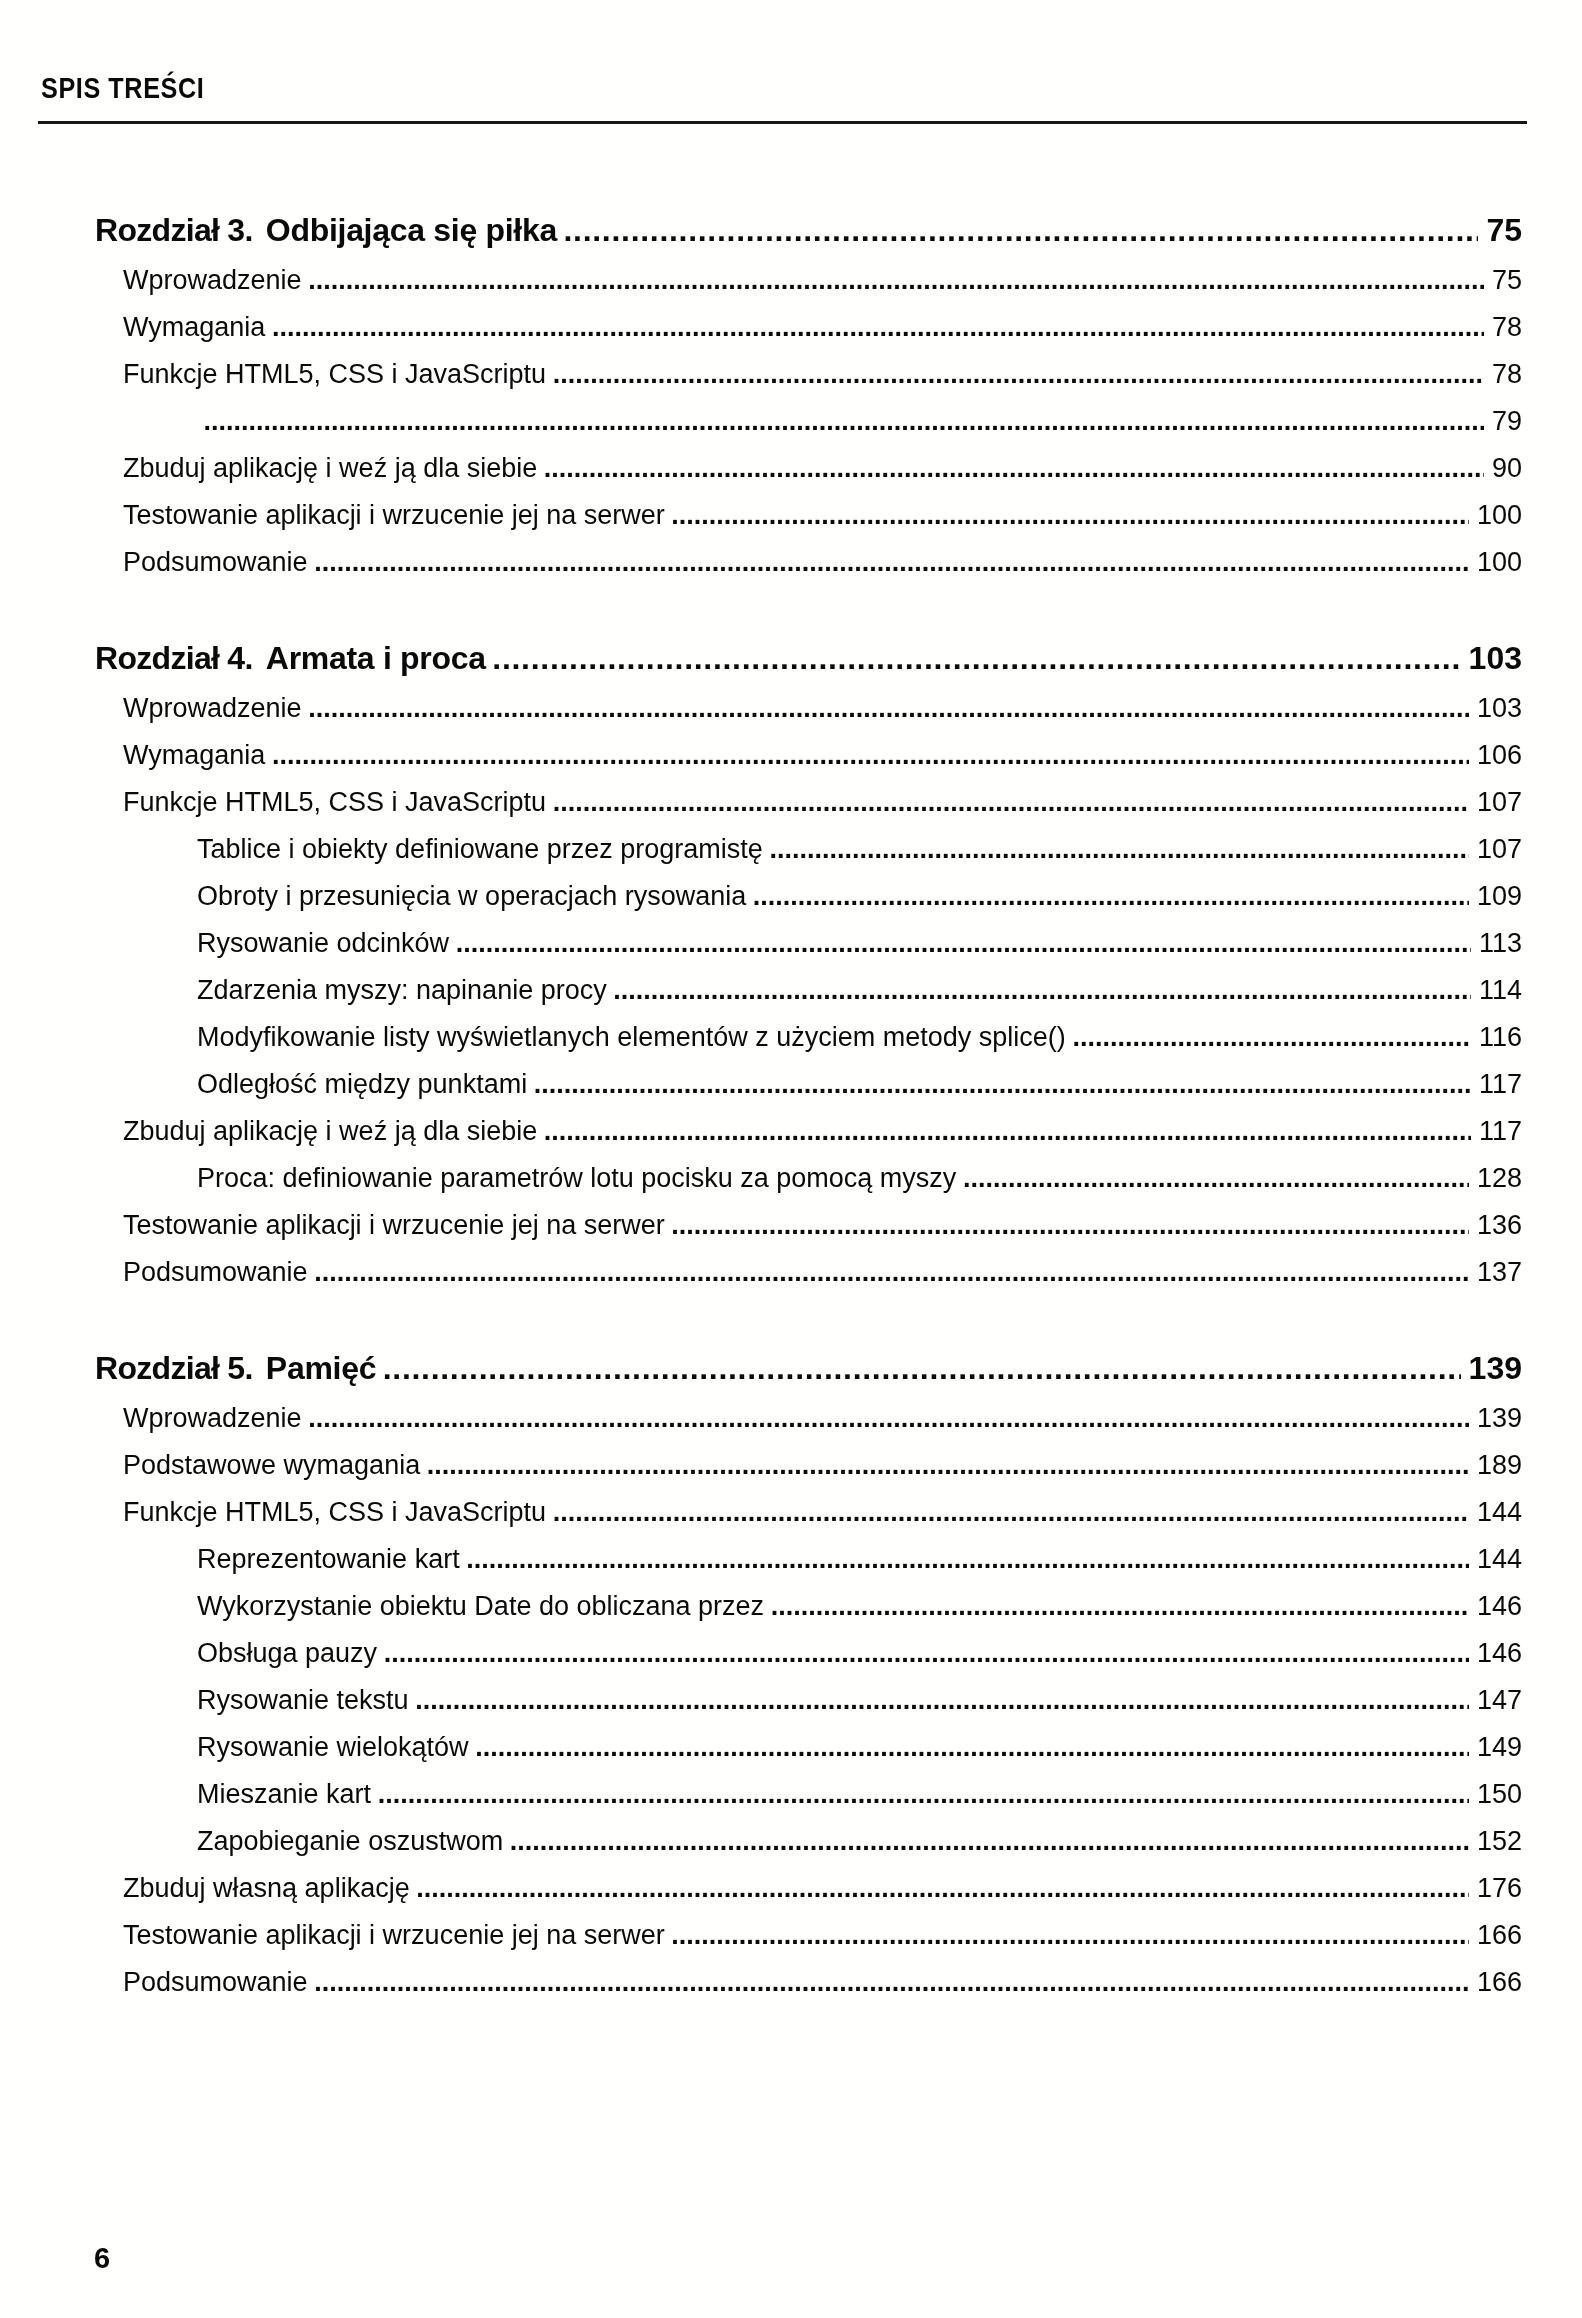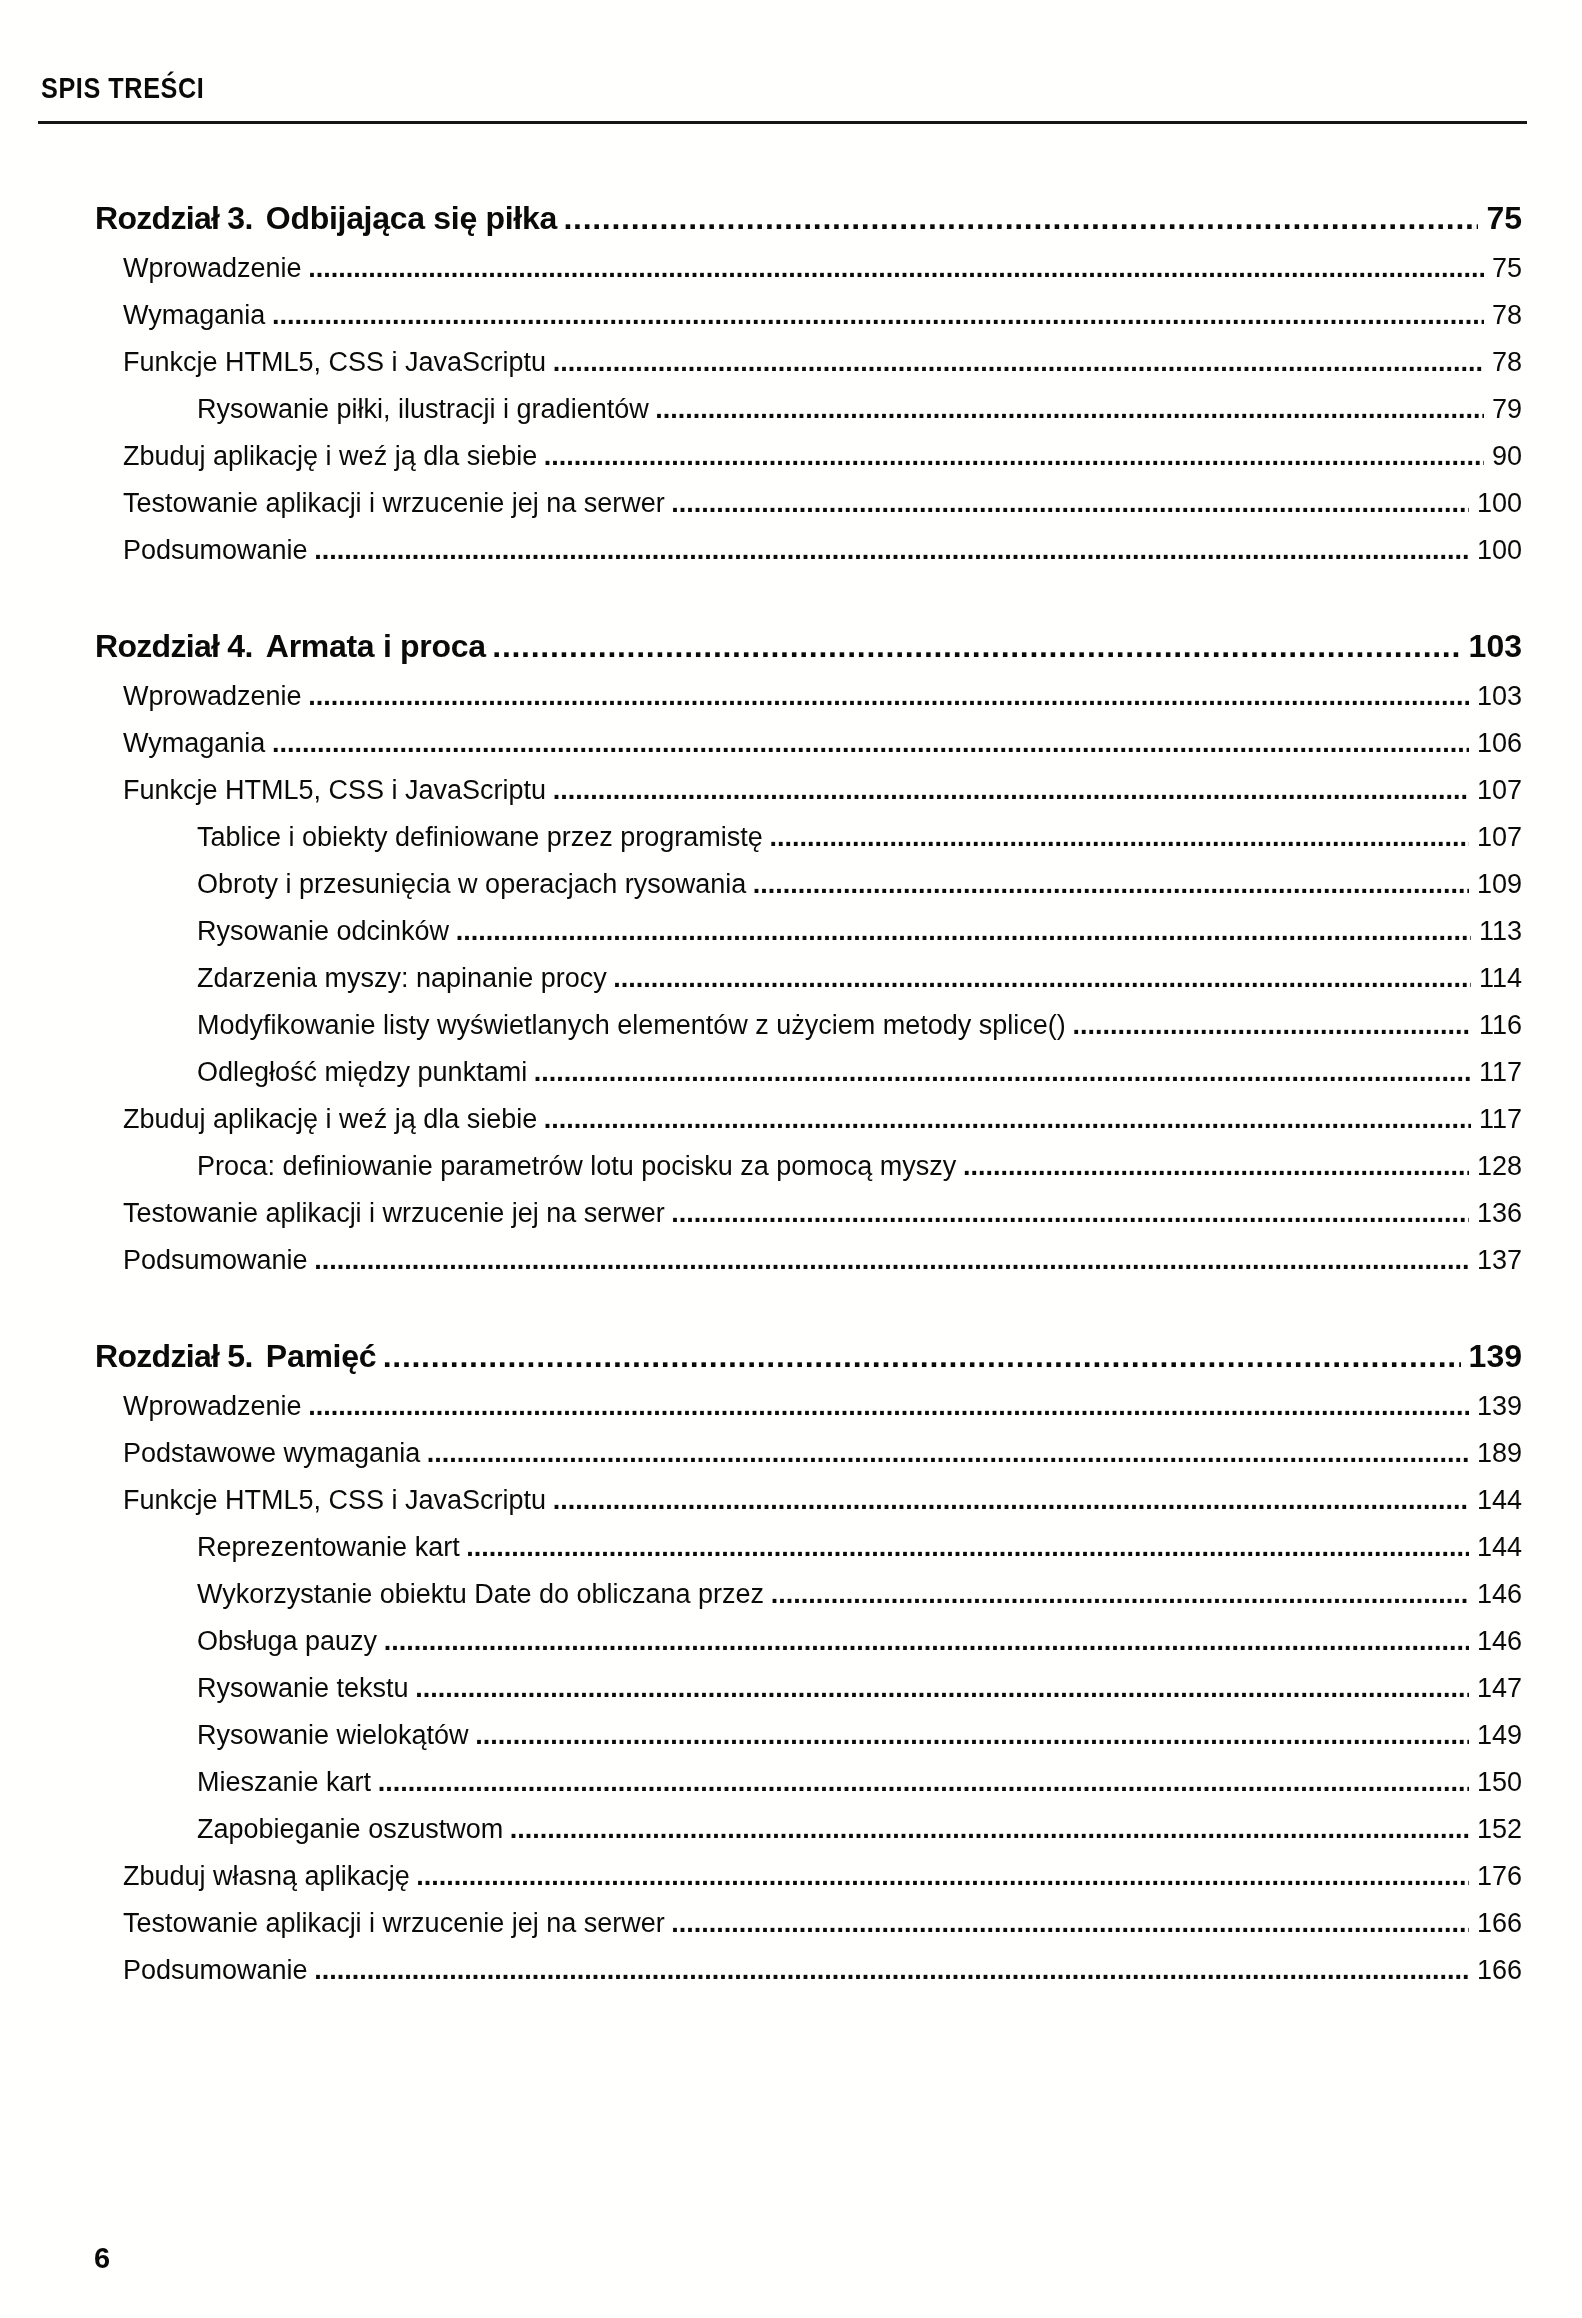--- a/index.html
+++ b/index.html
@@ -35,21 +35,21 @@
     top: 121px;
     width: 1489px;
     height: 3.3px;
     background: #161616;
   }
 
   
   .toc {
     position: absolute;
     left: 95px;
-    top: 192px;
+    top: 204px;
     width: 1427px;
   }
   .row {
     display: flex;
     align-items: baseline;
     white-space: nowrap;
   }
   .chapter-row {
     line-height: 53px;
     font-size: 32px;
@@ -116,21 +116,20 @@
     <span class="page-num">78</span>
   </div>
 
   <div class="row entry-row level-1">
     <span class="entry-text">Funkcje HTML5, CSS i JavaScriptu</span>
     <span class="dots"></span>
     <span class="page-num">78</span>
   </div>
 
   <div class="row entry-row level-2">
-    <span class="entry-text">Rysowanie piłki, ilustracji i gradientów</span>
     <span class="dots"></span>
     <span class="page-num">79</span>
   </div>
 
   <div class="row entry-row level-1">
     <span class="entry-text">Zbuduj aplikację i weź ją dla siebie</span>
     <span class="dots"></span>
     <span class="page-num">90</span>
   </div>
 

